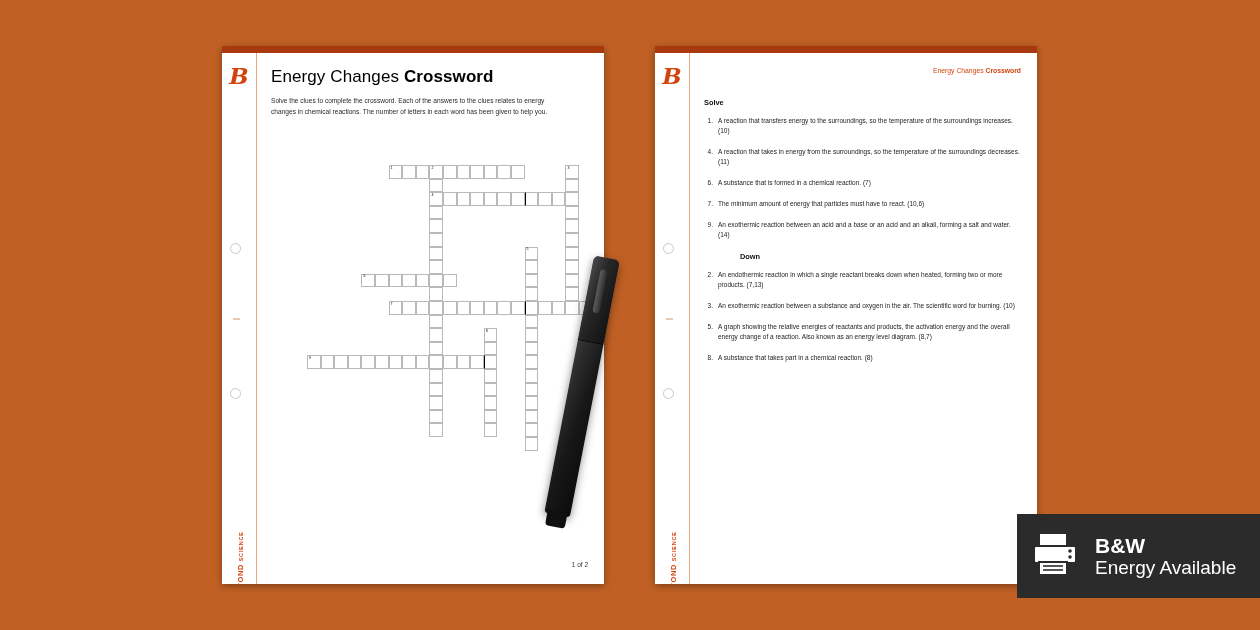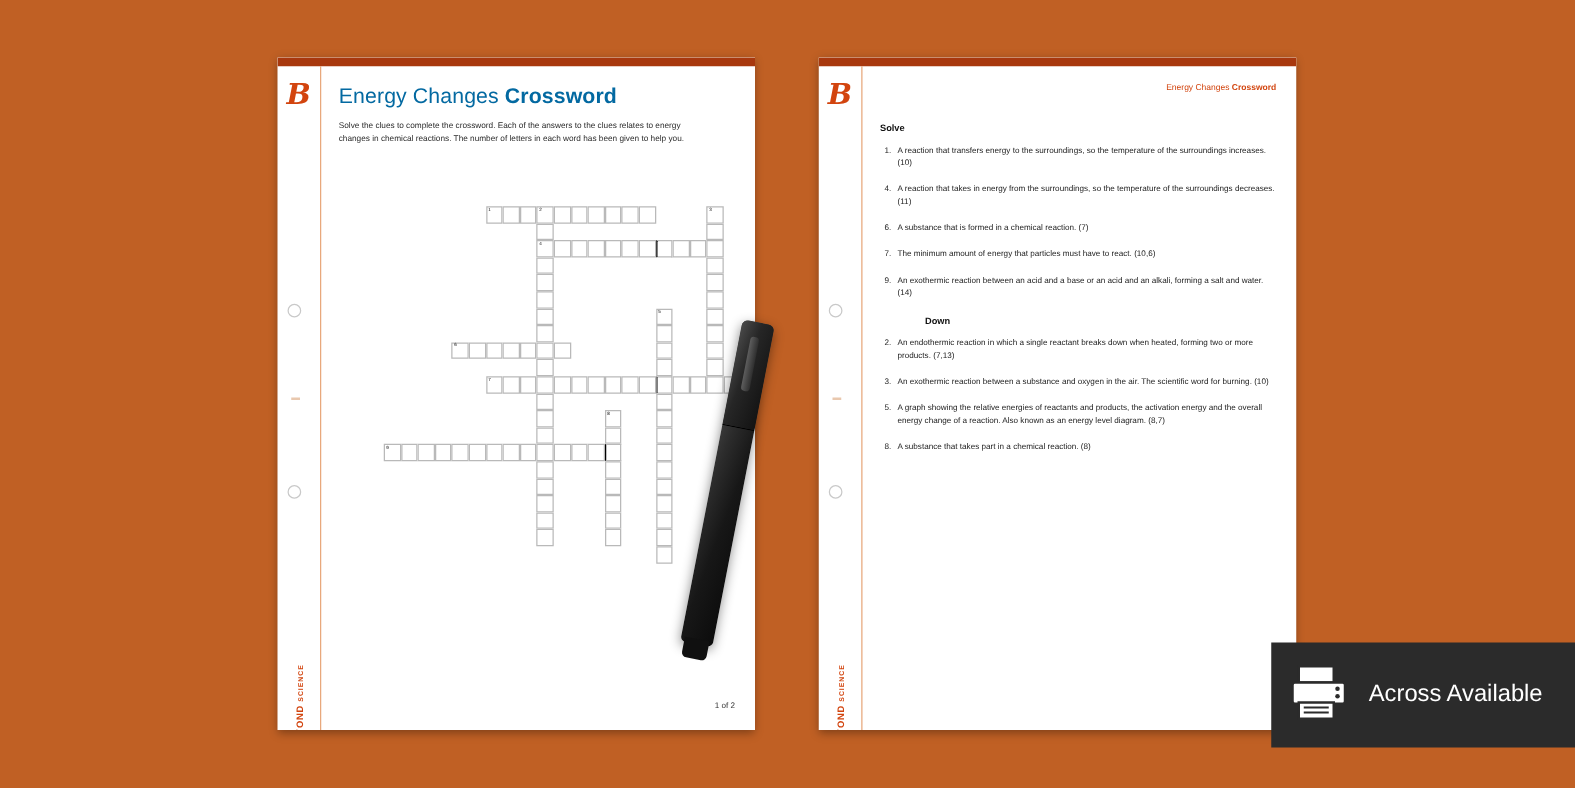--- a/index.html
+++ b/index.html
@@ -84,21 +84,21 @@
     letter-spacing: .6px;
     color: #d2440e;
     text-align: center;
   }
   .vbrand .sci { font-size: 5.5px; letter-spacing: .8px; }
 
   
   #page-one { left: 222px; top: 46px; width: 382px; height: 538px; }
   .doc-title {
     font-size: 17px;
-    color: #0369a1;
+    color: #000000;
     font-weight: normal;
     letter-spacing: .1px;
     margin-bottom: 9px;
   }
   .doc-title b { font-weight: bold; }
   .doc-intro {
     font-size: 6.6px;
     line-height: 1.65;
     color: #2a2a2a;
     width: 300px;
@@ -442,17 +442,18 @@
         <rect x="6" y="2" width="28" height="13" fill="#fff" stroke="#2b2b2b" stroke-width="2"></rect>
         <rect x="1" y="15" width="42" height="17" rx="2" fill="#fff" stroke="#2b2b2b" stroke-width="2"></rect>
         <circle cx="37" cy="20" r="1.8" fill="#2b2b2b"></circle>
         <circle cx="37" cy="26" r="1.8" fill="#2b2b2b"></circle>
         <rect x="6" y="31" width="28" height="13" fill="#fff" stroke="#2b2b2b" stroke-width="2"></rect>
         <line x1="10" y1="35" x2="30" y2="35" stroke="#2b2b2b" stroke-width="1.6"></line>
         <line x1="10" y1="39" x2="30" y2="39" stroke="#2b2b2b" stroke-width="1.6"></line>
       </svg>
     </div>
     <div class="badge-text">
-      <div class="badge-line2">Across Available</div>
+      <div class="badge-line1">B&amp;W</div>
+      <div class="badge-line2">Energy Available</div>
     </div>
   </div>
 
 </div>
 
 </body></html>

